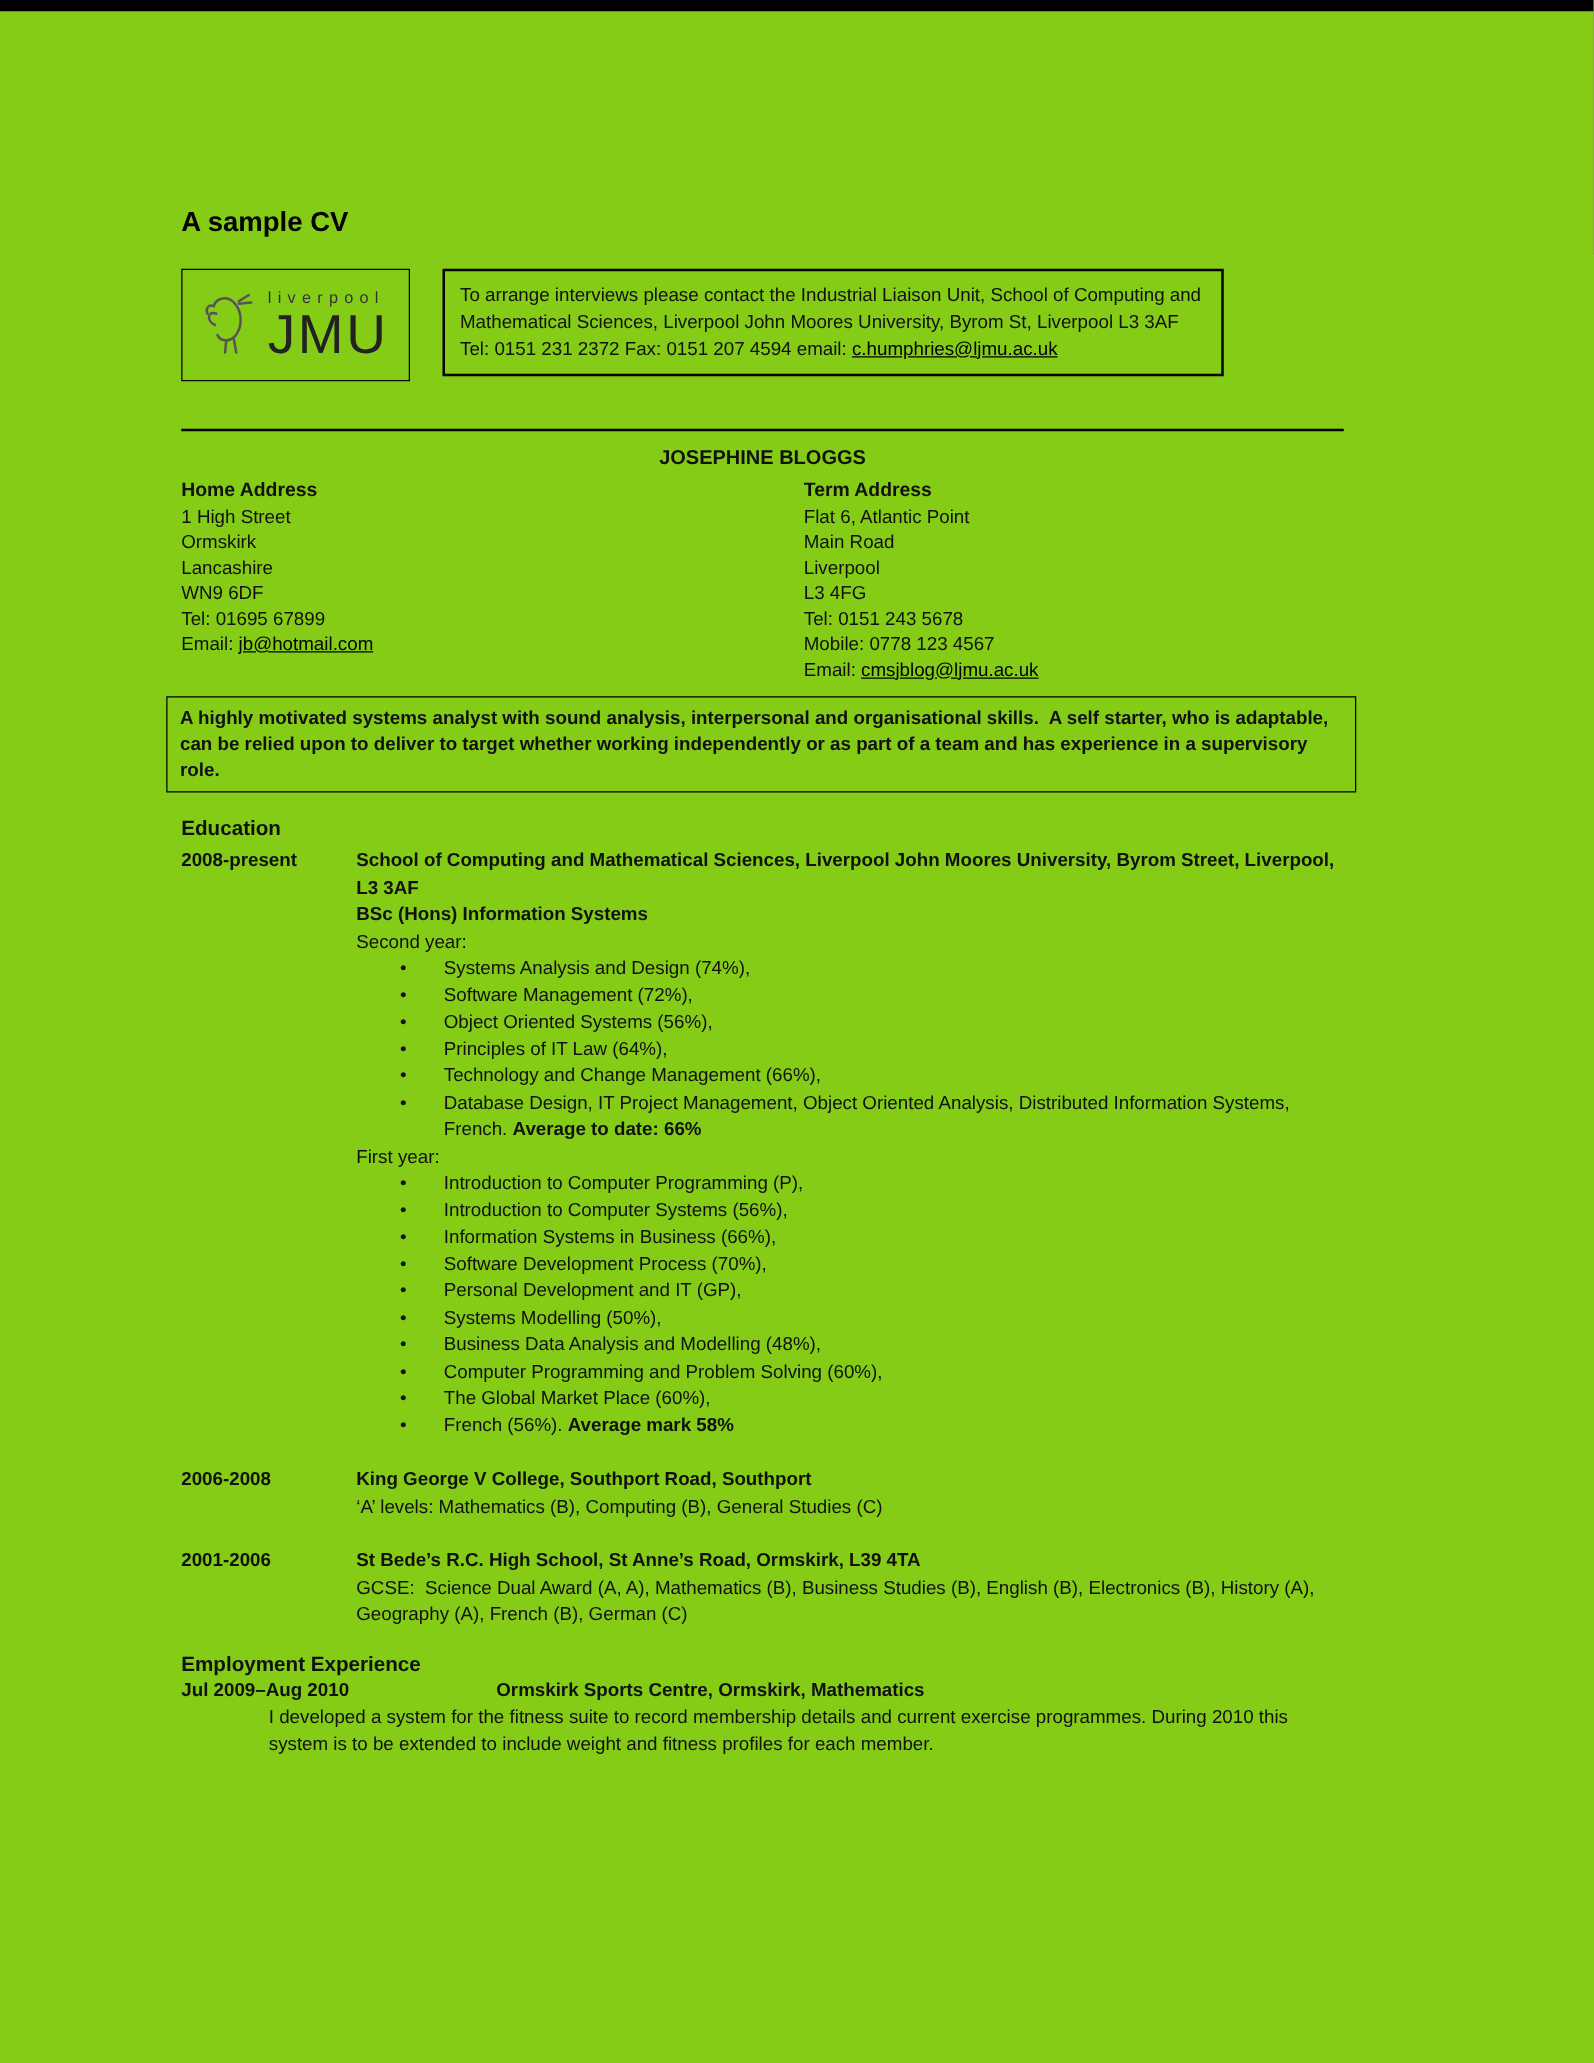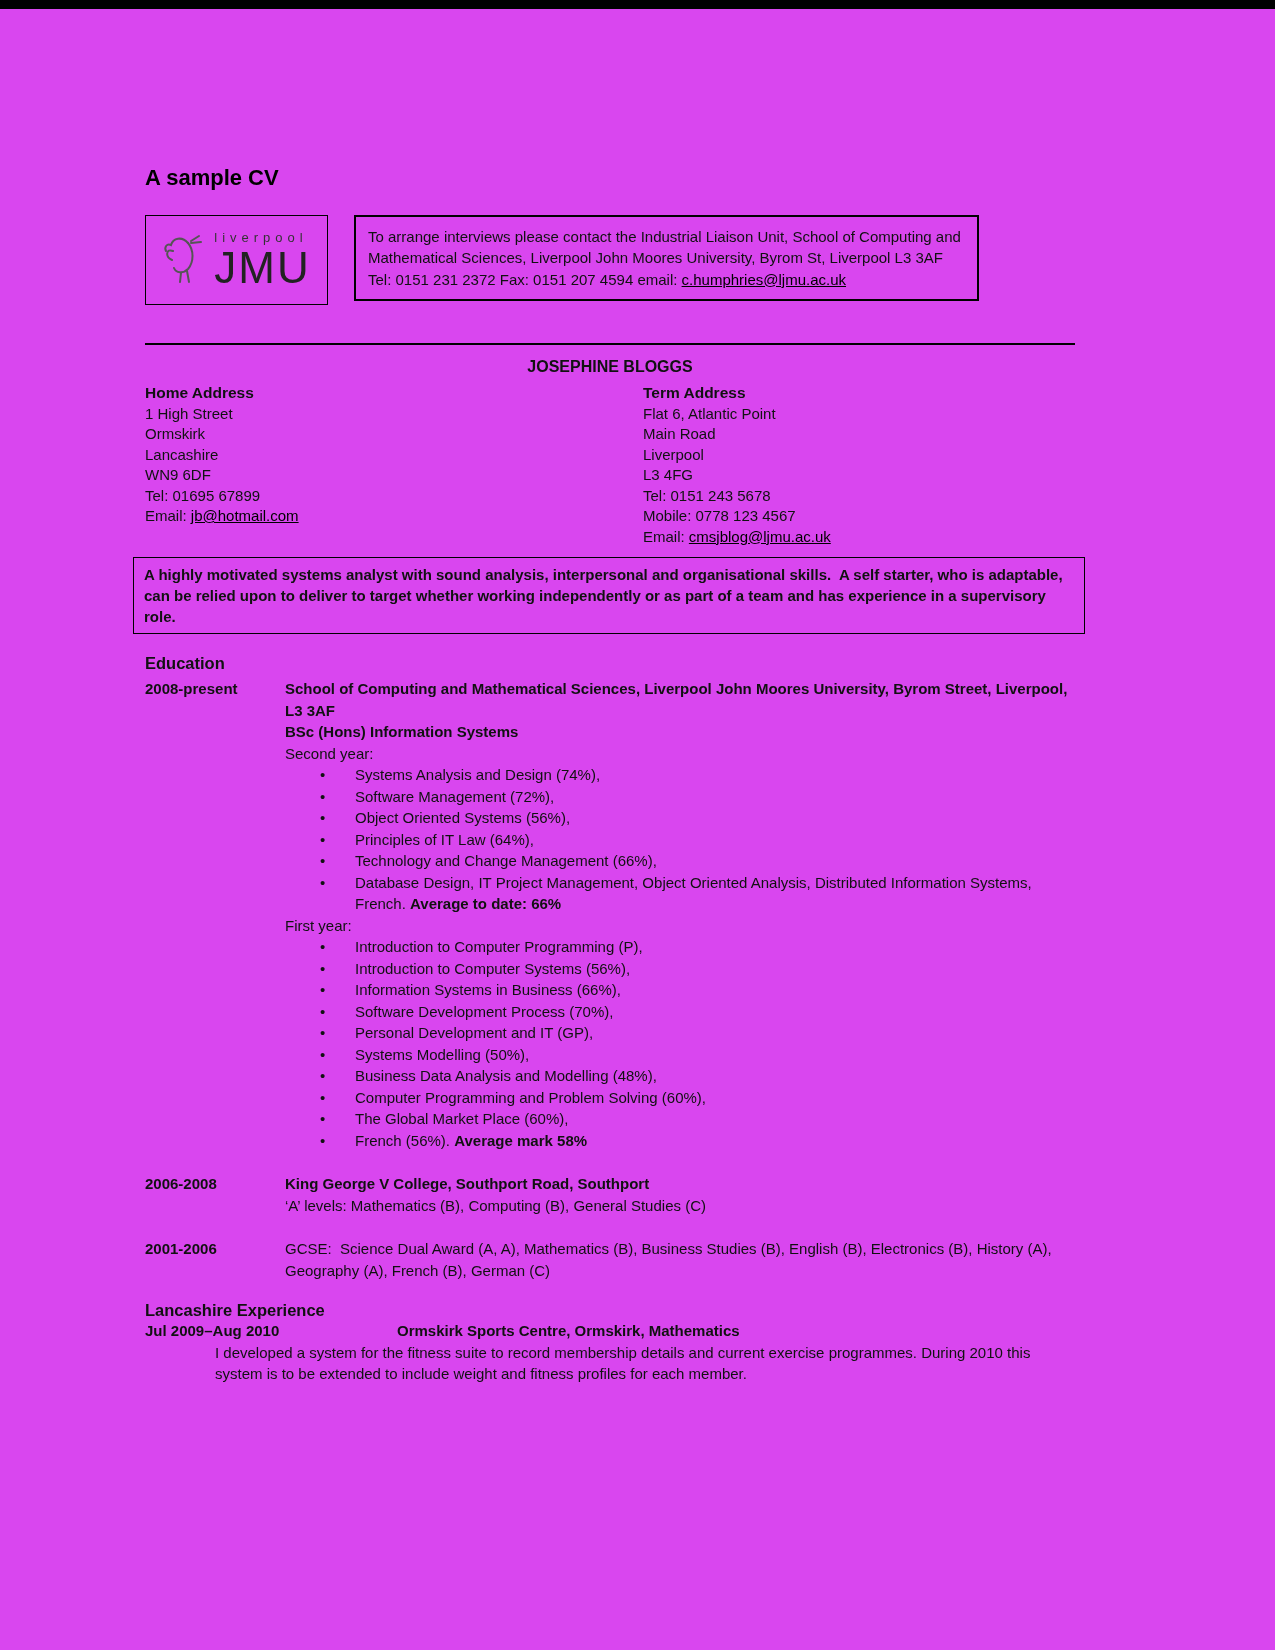--- a/index.html
+++ b/index.html
@@ -1,17 +1,17 @@
 <!DOCTYPE html>
 <html><head>
 <meta charset="utf-8">
 <style>
   html, body { margin:0; padding:0; background:#888; }
   .page {
-    width:1275px; height:1650px; background:#d946ef; position:relative;
+    width:1275px; height:1650px; background:#84cc16; position:relative;
     font-family:"Liberation Sans", sans-serif; color:#111; overflow:hidden;
   }
   .top-bar { position:absolute; top:0; left:0; width:1275px; height:9px; background:#000; }
   .content { position:absolute; left:145px; top:9px; width:930px; }
   .title { font-size:22px; font-weight:bold; margin:156px 0 0 0; color:#000; }
   .logo-row { display:flex; align-items:flex-start; margin-top:24px; }
   .logo-box {
     width:183px; height:90px; border:1px solid #000;
     display:flex; align-items:center; justify-content:center; gap:8px; box-sizing:border-box;
   }
@@ -194,25 +194,26 @@
       <div class="edu-date">2006-2008</div>
       <div class="edu-body">
         <div class="bold">King George V College, Southport Road, Southport</div>
         <div>‘A’ levels: Mathematics (B), Computing (B), General Studies (C)</div>
       </div>
     </div>
 
     <div class="edu-row gap">
       <div class="edu-date">2001-2006</div>
       <div class="edu-body">
+        <div class="bold">St Bede’s R.C. High School, St Anne’s Road, Ormskirk, L39 4TA</div>
         <div class="prewrap">GCSE:  Science Dual Award (A, A), Mathematics (B), Business Studies (B), English (B), Electronics (B), History (A), Geography (A), French (B), German (C)</div>
       </div>
     </div>
 
-    <h2 class="section-heading">Lancashire Experience</h2>
+    <h2 class="section-heading">Employment Experience</h2>
 
     <div class="emp-row">
       <div class="emp-date">Jul 2009–Aug 2010</div>
       <div>Ormskirk Sports Centre, Ormskirk, Mathematics</div>
     </div>
     <div class="emp-desc">I developed a system for the fitness suite to record membership details and current exercise programmes. During 2010 this system is to be extended to include weight and fitness profiles for each member.</div>
 
   </div>
 </div>
 

